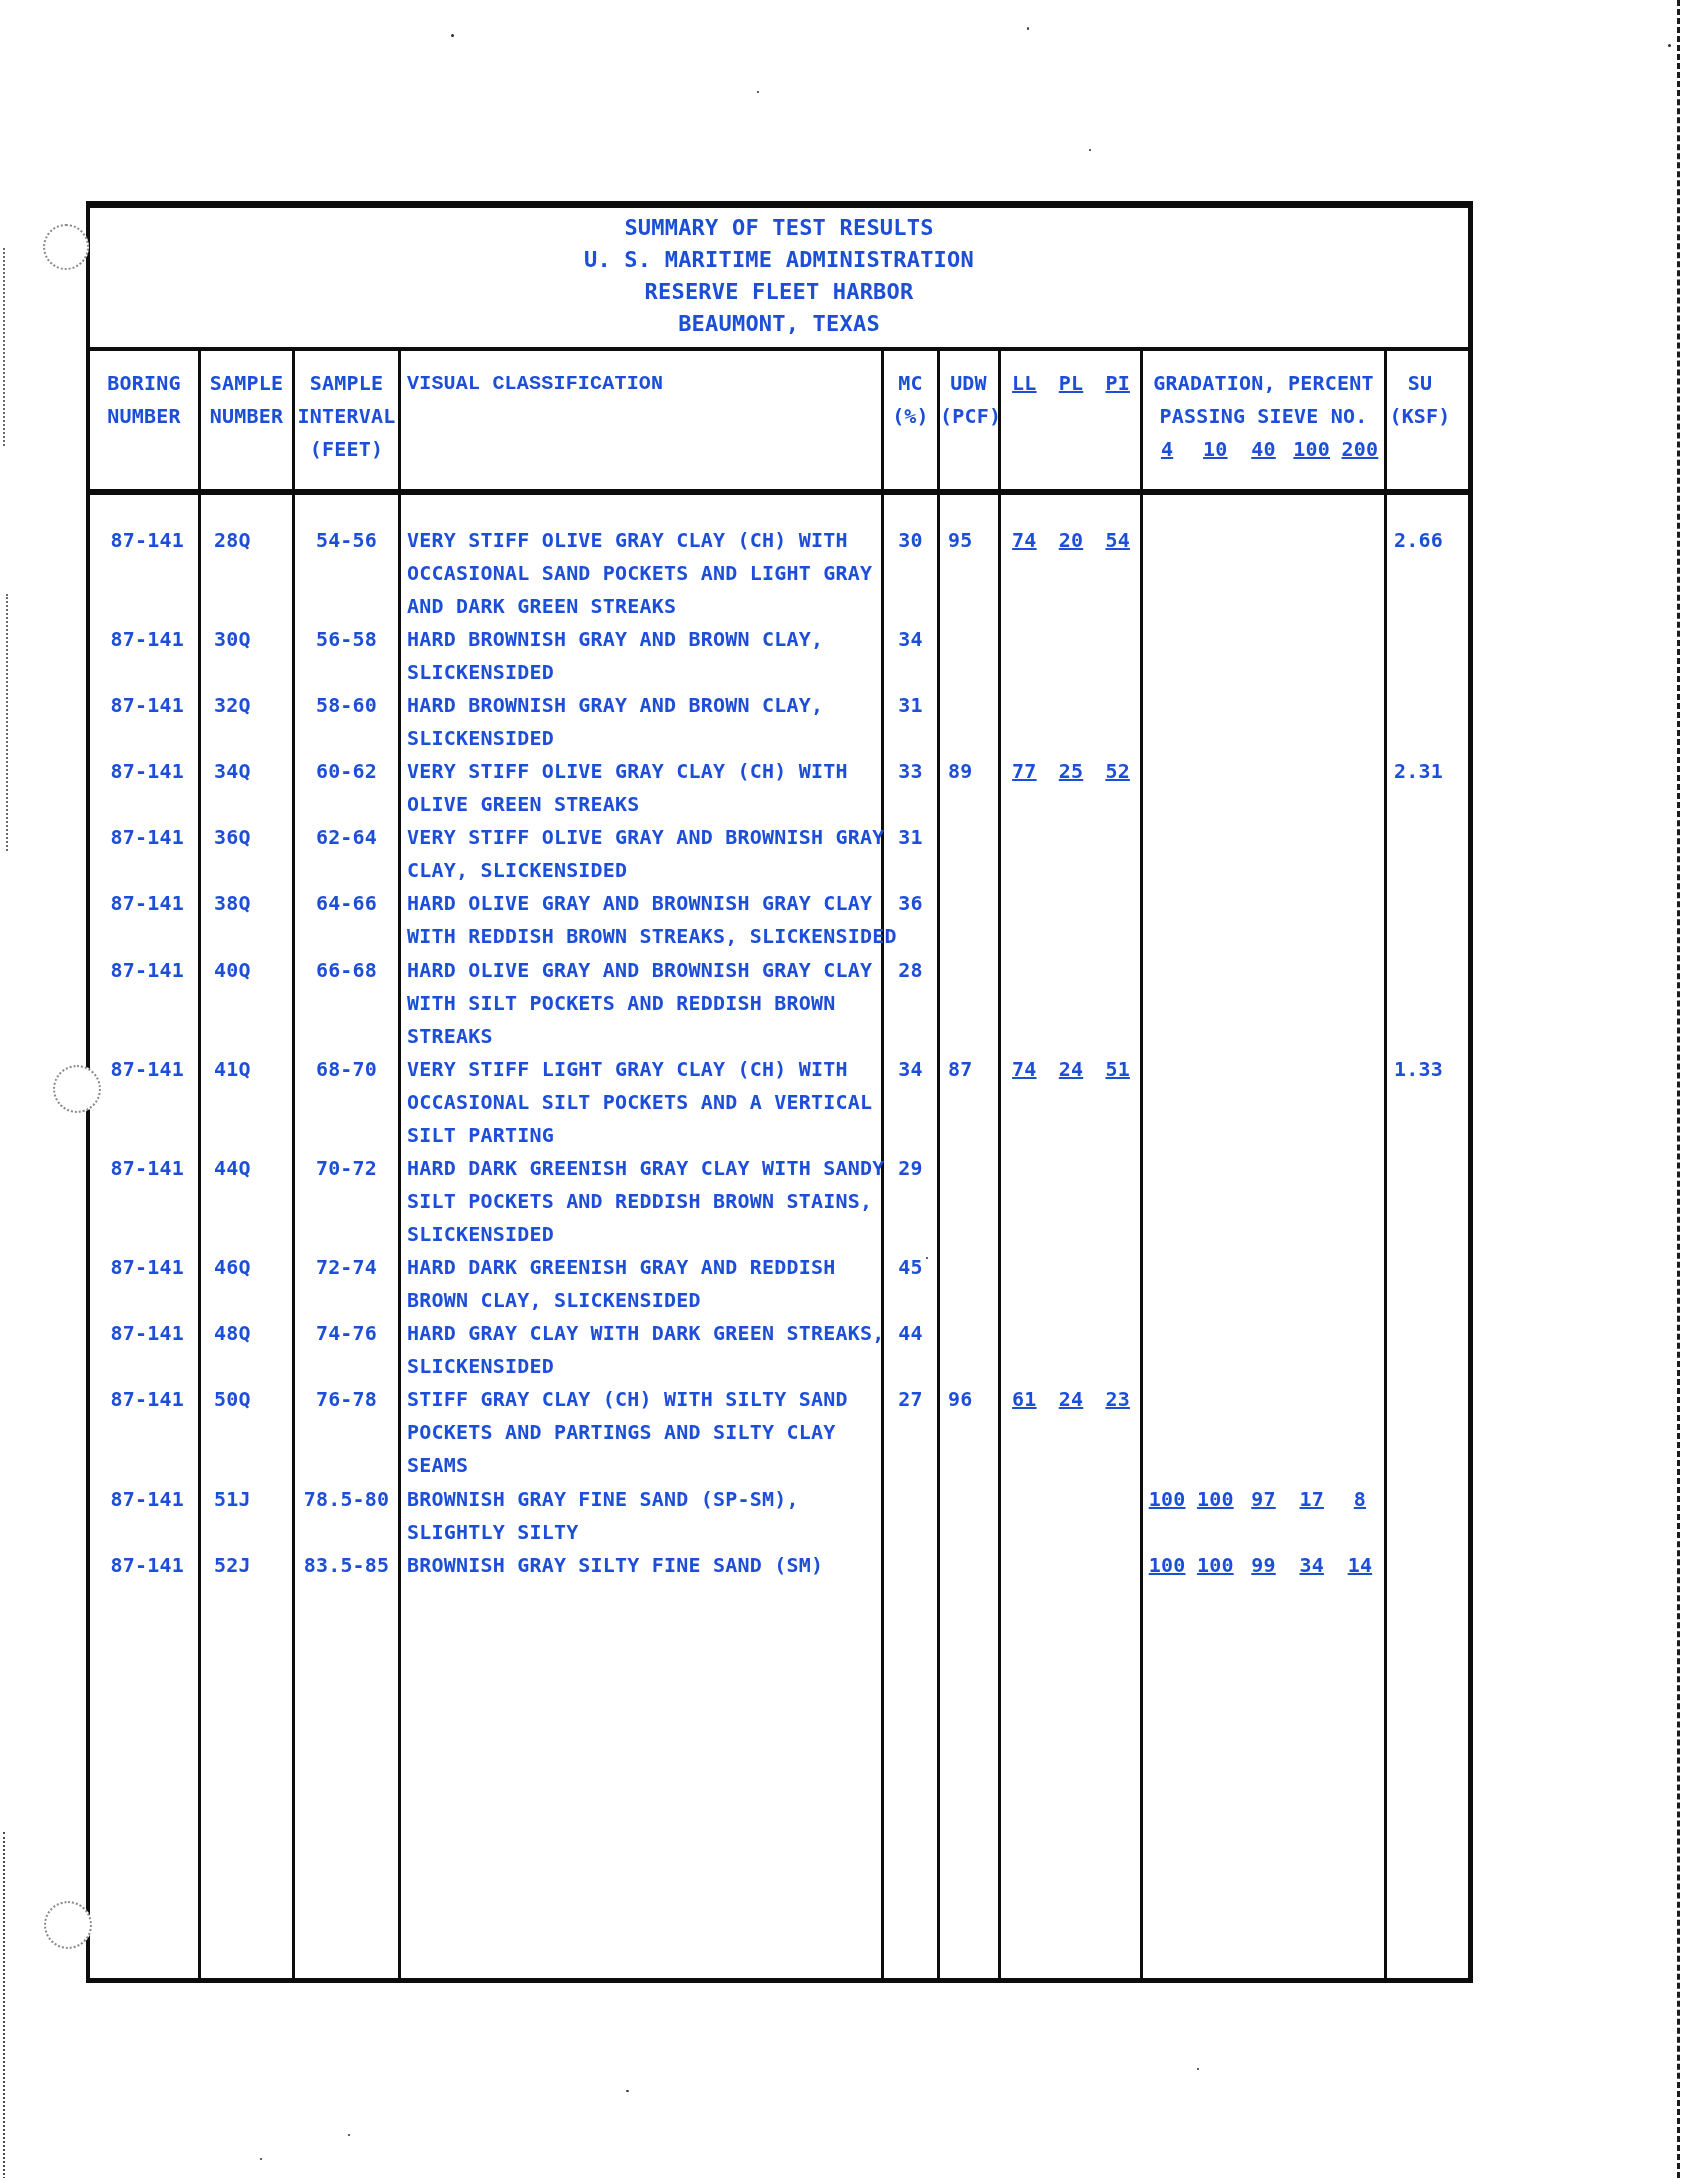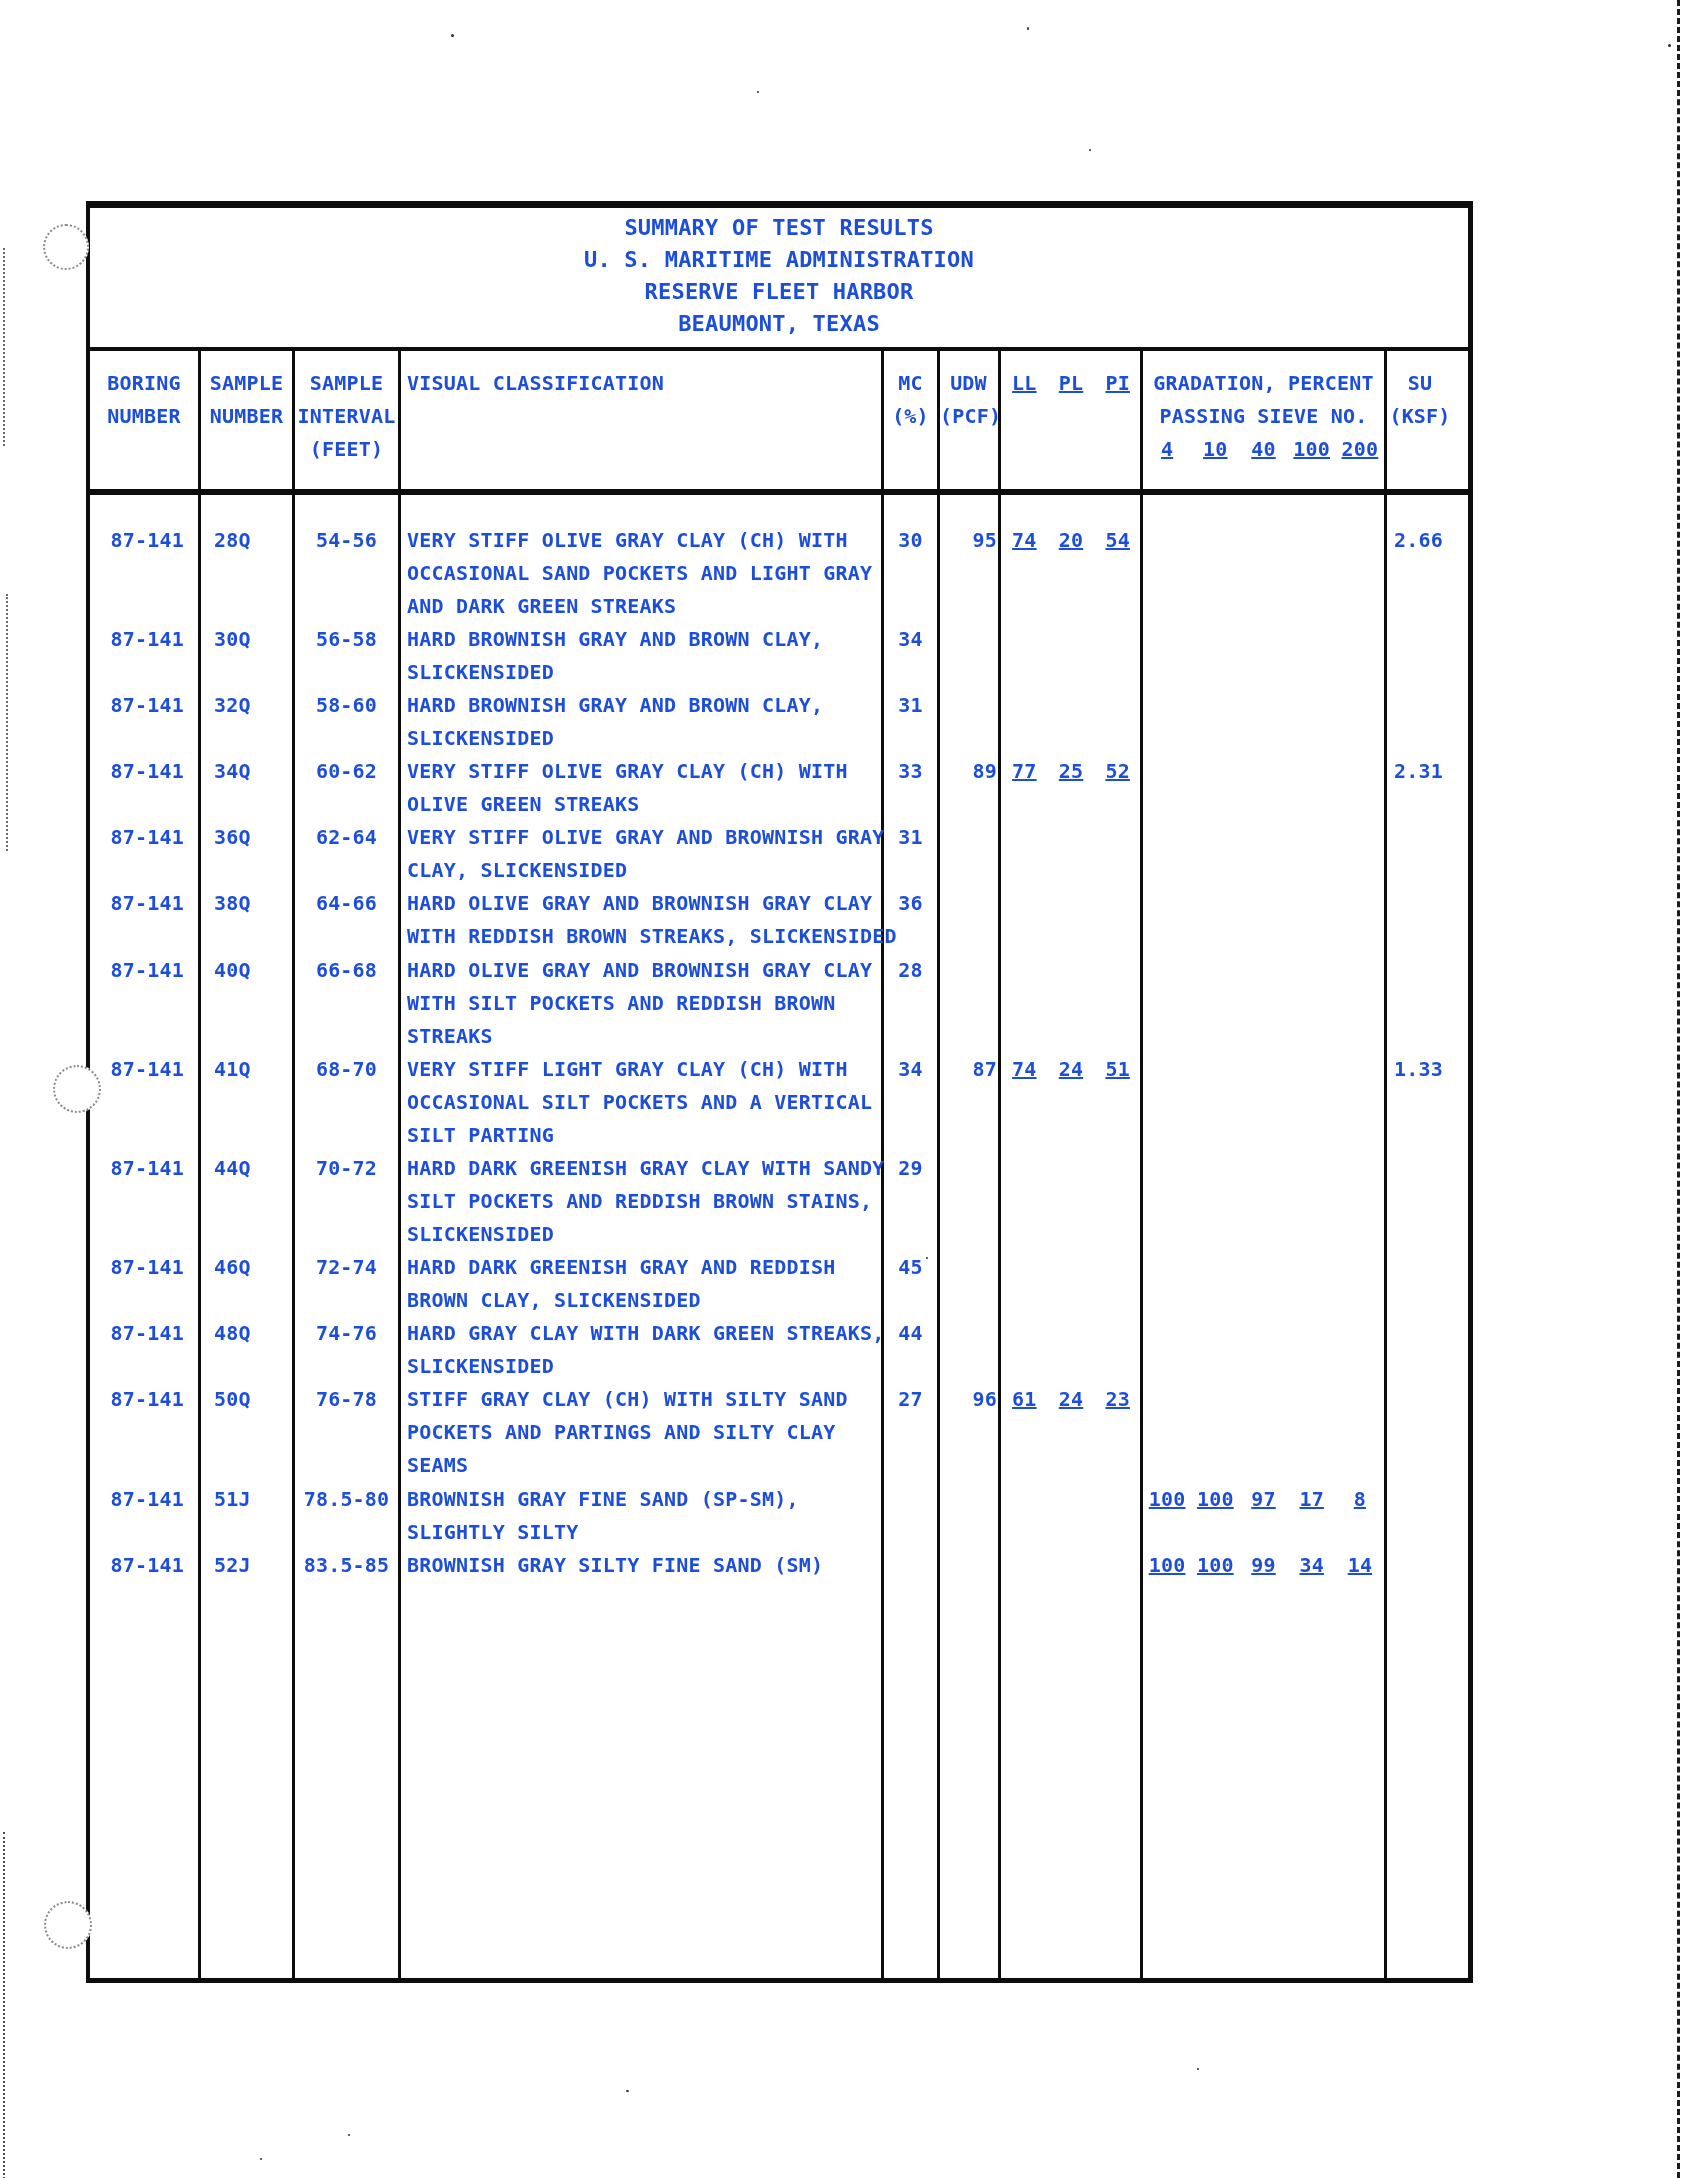--- a/index.html
+++ b/index.html
@@ -53,31 +53,31 @@
   .vl1{left:108px}.vl2{left:202px}.vl3{left:308px}.vl4{left:791px}
   .vl5{left:847px}.vl6{left:908px}.vl7{left:1050px}.vl8{left:1294px}
 
   
   .cell{position:absolute;top:0;box-sizing:border-box;}
   .c-boring  {left:0;      width:108px; text-align:right; padding-right:14px;}
   .c-sample  {left:111px;  width:91px;  text-align:left;  padding-left:13px;}
   .c-interval{left:205px;  width:103px; text-align:center;}
   .c-visual  {left:311px;  width:480px; text-align:left;  padding-left:6px;}
   .c-mc      {left:794px;  width:53px;  text-align:center;border-radius:22px;}
-  .c-udw     {left:850px;  width:57px;  text-align:right;  padding-left:8px;}
+  .c-udw     {left:850px;  width:57px;  text-align:left;  padding-left:8px;}
   .c-ll3     {left:911px;  width:140px;}
   .c-grad    {left:1053px; width:241px;}
   .c-su      {left:1297px; width:66px;  text-align:left;  padding-left:7px;}
   .subrow{display:flex;width:100%;text-decoration:underline;}
   .sub{flex:1 1 0;text-align:center;white-space:nowrap;}
 
   
   #header-band .cell{padding-top:16px;height:100%;}
   #header-band .hc{text-align:center;padding-left:0;padding-right:0;}
-  #header-band .c-visual{text-align:left;padding-left:6px;}
+  #header-band .c-visual{text-align:left;padding-left:6px;font-family:Liberation Mono, monospace;}
 
   
   .data-row{position:absolute;left:0;width:100%;}
   .data-row .cell{white-space:nowrap;}
   .cls-line{white-space:nowrap;}
 
   
   .punch{
     position:absolute;
     box-sizing:border-box;

